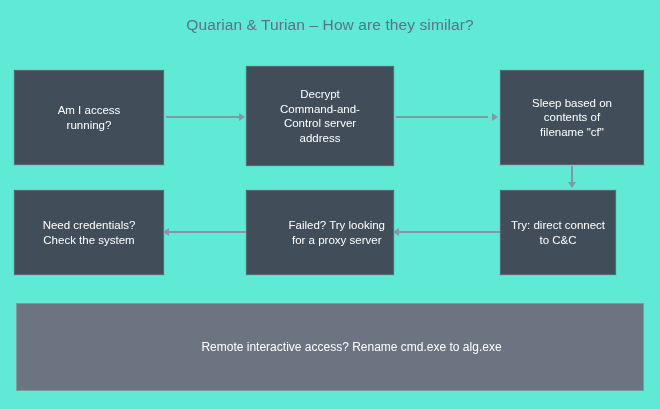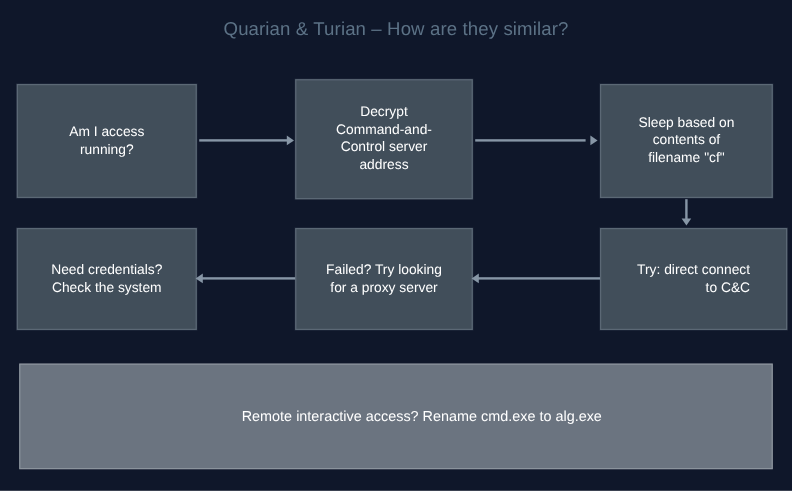--- a/index.html
+++ b/index.html
@@ -13,21 +13,21 @@
     position: relative;
     overflow: hidden;
     font-family: "Liberation Sans", sans-serif;
     -webkit-font-smoothing: antialiased;
   }
   #slide {
     position: absolute;
     left: 0; top: 0;
     width: 660px;
     height: 409px;
-    background: #0f172a;
+    background: #5eead4;
   }
   .title {
     position: absolute;
     left: 0;
     top: 16px;
     width: 660px;
     text-align: center;
     font-size: 15.5px;
     color: #5c7286;
     letter-spacing: 0.1px;
@@ -52,22 +52,22 @@
     display: block;
     white-space: pre-line;
     font-weight: 400;
   }
   
   #node-running   { left: 14px;  top: 70px;  width: 150px; height: 95px; }
   #node-decrypt   { left: 246px; top: 66px;  width: 148px; height: 100px; align-items: center; }
   #node-sleep     { left: 500px; top: 70px;  width: 144px; height: 95px; }
   
   #node-credentials { left: 14px;  top: 190px; width: 150px; height: 85px; }
-  #node-proxy       { left: 246px; top: 190px; width: 148px; height: 85px; }
-  #node-directconn  { left: 500px; top: 190px; width: 156px; height: 85px; text-align: right; }
+  #node-proxy       { left: 246px; top: 190px; width: 148px; height: 85px; justify-content: flex-end; }
+  #node-directconn  { left: 500px; top: 190px; width: 116px; height: 85px; }
 
   .banner {
     position: absolute;
     left: 16px;
     top: 303px;
     width: 628px;
     height: 88px;
     background: #6b7480;
     border: 1px solid #8b939c;
     box-sizing: border-box;

